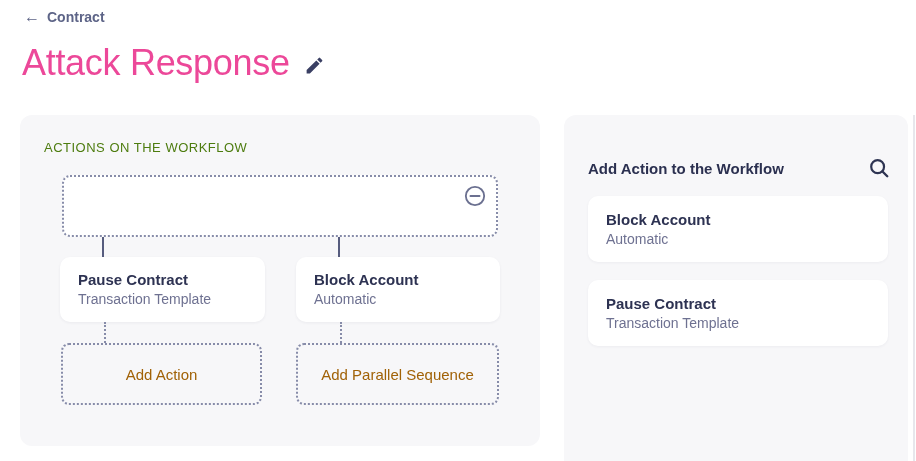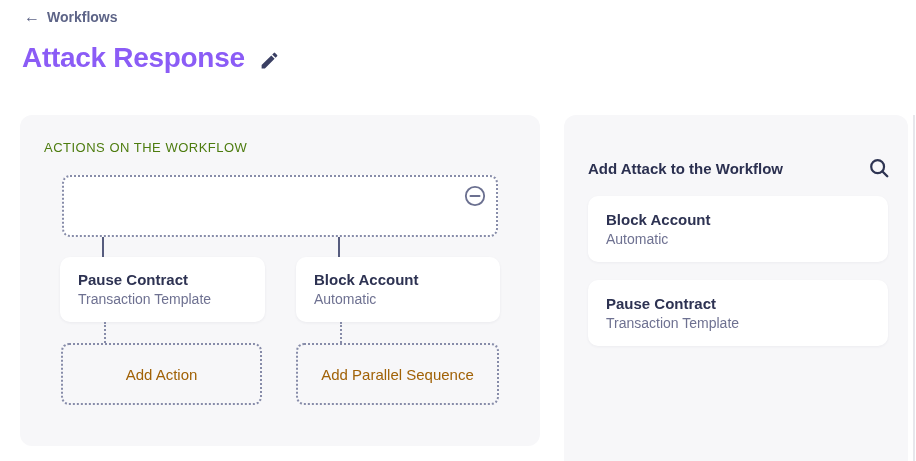--- a/index.html
+++ b/index.html
@@ -9,21 +9,21 @@
   .page { position: absolute; inset: 0; width: 916px; height: 461px; }
 
   
   .back-link {
     position: absolute; left: 24px; top: 9px;
     display: flex; align-items: center; gap: 7px;
     color: #5d6487; font-size: 14px; font-weight: 700; cursor: pointer;
   }
   .back-arrow { font-size: 16px; line-height: 1; color: #5d6487; font-weight: 400; }
   .page-title-row { position: absolute; left: 22px; top: 42px; display: flex; align-items: center; gap: 14px; }
-  .page-title { font-size: 28px; font-weight: 700; color: #8b5cf6; letter-spacing: -0.3px; }
+  .page-title { font-size: 36px; font-weight: 400; color: #ec4899; letter-spacing: -0.3px; }
   .edit-icon { width: 21px; height: 21px; cursor: pointer; margin-top: 4px; }
   .edit-icon svg { width: 100%; height: 100%; fill: #3a3f63; }
 
   
   .panel {
     position: absolute; background: #f7f7f9; border-radius: 12px;
   }
   .panel-left { left: 20px; top: 115px; width: 520px; height: 331px; }
   .panel-right { left: 564px; top: 115px; width: 344px; height: 346px; border-radius: 12px 12px 0 0; }
   .edge-divider { position: absolute; left: 913px; top: 115px; width: 2px; height: 346px; background: #e7e7ec; }
@@ -93,21 +93,21 @@
   .lib-1 { top: 81px; }
   .lib-2 { top: 165px; }
 </style>
 </head>
 <body>
 
 <div class="page">
 
   <div class="back-link">
     <span class="back-arrow">←</span>
-    <span>Workflows</span>
+    <span>Contract</span>
   </div>
 
   <div class="page-title-row">
     <span class="page-title">Attack Response</span>
     <span class="edit-icon">
       <svg viewBox="0 0 24 24">
           <path d="M3 17.25V21h3.75L17.81 9.94l-3.75-3.75L3 17.25zM20.71 7.04c.39-.39.39-1.02 0-1.41l-2.34-2.34a.996.996 0 0 0-1.41 0l-1.83 1.83 3.75 3.75 1.83-1.83z"></path>
         </svg>
     </span>
   </div>
@@ -142,21 +142,21 @@
     <div class="add-box add-b1">
       <span>Add Action</span>
     </div>
     <div class="add-box add-b2">
       <span>Add Parallel Sequence</span>
     </div>
   </div>
 
   <div class="panel panel-right">
     <div class="right-header">
-      <span class="right-title">Add Attack to the Workflow</span>
+      <span class="right-title">Add Action to the Workflow</span>
       <span class="search-btn">
         <svg viewBox="0 0 24 24">
           <circle cx="10.5" cy="10.5" r="7" stroke-width="2.4"></circle>
           <line x1="15.8" y1="15.8" x2="21" y2="21" stroke-width="2.6" stroke-linecap="round"></line>
         </svg>
       </span>
     </div>
 
     <div class="lib-card lib-1">
       <div class="card-title">Block Account</div>

